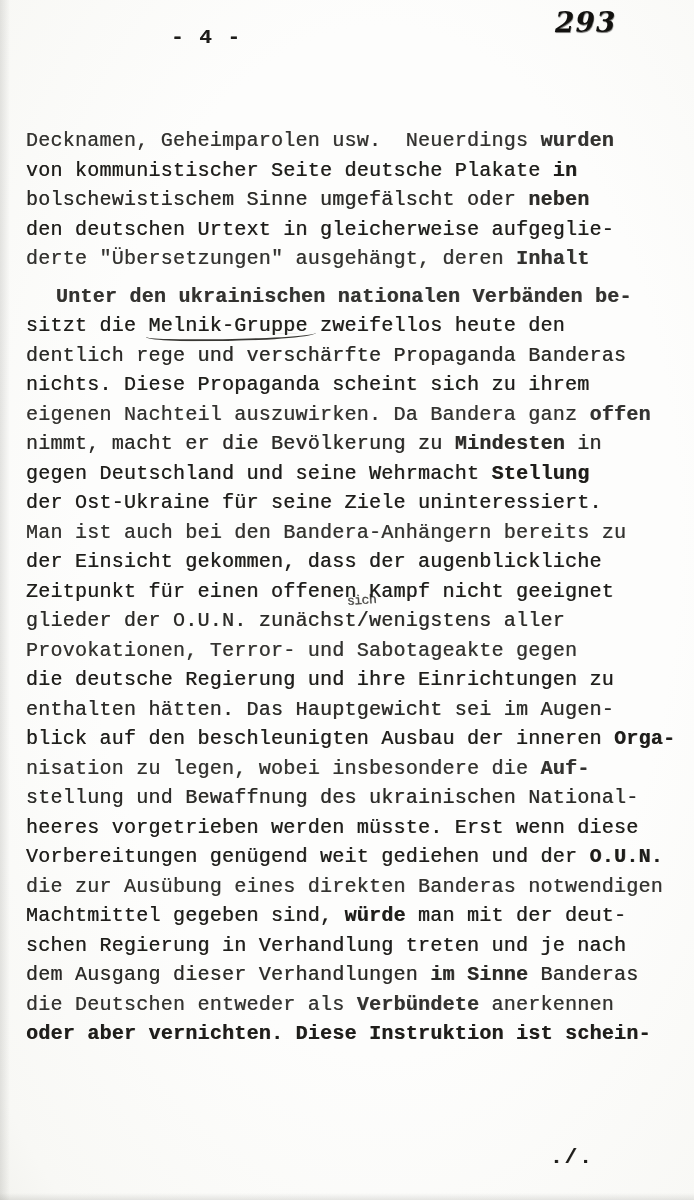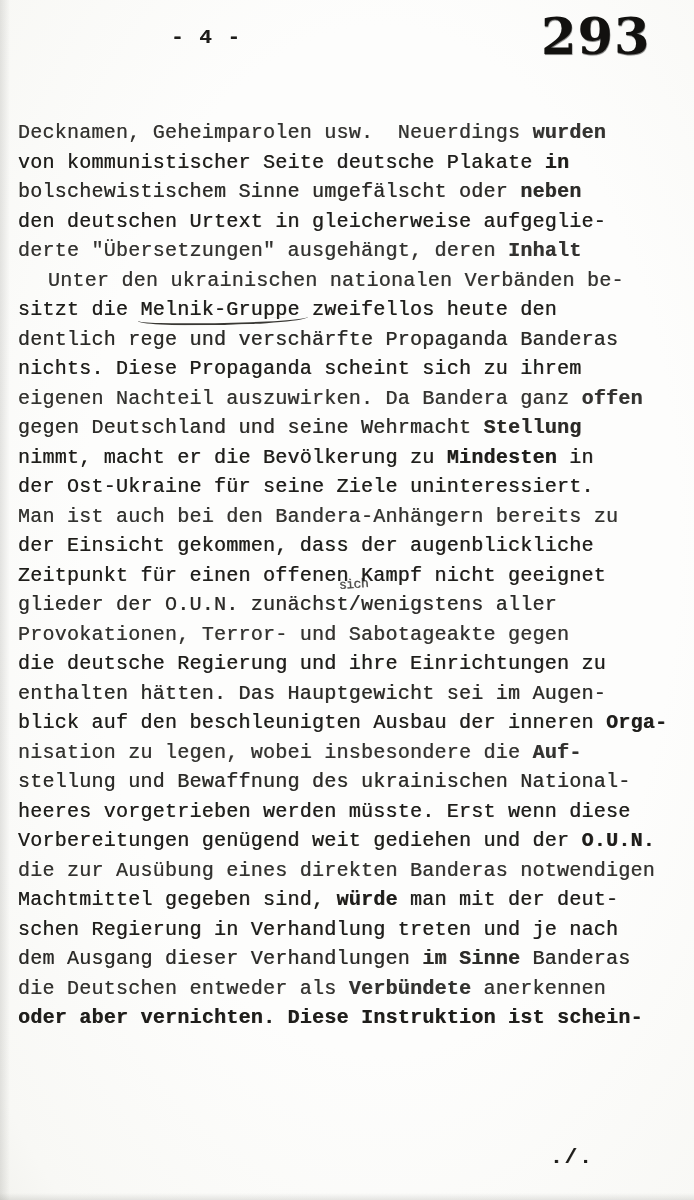--- a/index.html
+++ b/index.html
@@ -22,32 +22,33 @@
     position:absolute;left:0;bottom:0;width:100%;height:7px;
     background:linear-gradient(to top, rgba(110,110,104,0.16), rgba(110,110,104,0));
     pointer-events:none;
   }
   .page-marker{
     position:absolute;left:171px;top:26px;
     font-size:21px;font-weight:bold;letter-spacing:1.5px;
     text-shadow:0.4px 0.3px 0.5px rgba(25,24,20,0.6);
   }
   .page-stamp{
-    position:absolute;left:541px;top:6px;
+    position:absolute;left:555px;top:6px;
     font-family:"DejaVu Serif","Liberation Serif",serif;
-    font-weight:700;font-size:51px;letter-spacing:1px;
+    font-weight:700;font-size:28px;letter-spacing:1px;
     color:var(--stamp,#12110f);
     text-shadow:0.6px 0.5px 0.7px rgba(15,14,12,0.55);
+    font-style:italic;
   }
   .doc-body{
     position:absolute;left:18px;top:118px;width:664px;
     font-size:20px;line-height:29.5px;letter-spacing:0.25px;
   }
-  .para{margin:0;padding:0;}
-  .para.indent .line:first-child{text-indent:30px;}
+  .para{margin:8px;padding:0;}
+  .para.indent .line:first-child{text-indent:30px;font-weight:bold;}
   .line{
     white-space:pre;height:29.5px;
     text-shadow:0.35px 0.3px 0.5px rgba(28,27,22,0.55), -0.25px -0.2px 0.45px rgba(28,27,22,0.3);
   }
   
   .line:nth-child(3n){opacity:0.94;}
   .line:nth-child(4n+1){opacity:0.90;}
   .seg-b{font-weight:bold;text-shadow:0.5px 0.4px 0.6px rgba(20,19,16,0.65);}
   .seg-u{position:relative;text-align:right;}
   .seg-u::after{
@@ -87,22 +88,22 @@
         <div class="line">bolschewistischem Sinne umgefälscht oder <span class="seg-b">neben</span></div>
         <div class="line">den deutschen Urtext in gleicherweise aufgeglie-</div>
         <div class="line">derte "Übersetzungen" ausgehängt, deren <span class="seg-b">Inhalt</span></div>
       </div>
       <div class="para indent">
         <div class="line">Unter den ukrainischen nationalen Verbänden be-</div>
         <div class="line">sitzt die <span class="seg-u">Melnik-Gruppe</span> zweifellos heute den</div>
         <div class="line">dentlich rege und verschärfte Propaganda Banderas</div>
         <div class="line">nichts. Diese Propaganda scheint sich zu ihrem</div>
         <div class="line">eigenen Nachteil auszuwirken. Da Bandera ganz <span class="seg-b">offen</span></div>
+        <div class="line">nimmt, macht er die Bevölkerung zu <span class="seg-b">Mindesten</span> in</div>
         <div class="line">gegen Deutschland und seine Wehrmacht <span class="seg-b">Stellung</span></div>
-        <div class="line">nimmt, macht er die Bevölkerung zu <span class="seg-b">Mindesten</span> in</div>
         <div class="line">der Ost-Ukraine für seine Ziele uninteressiert.</div>
         <div class="line">Man ist auch bei den Bandera-Anhängern bereits zu</div>
         <div class="line">der Einsicht gekommen, dass der augenblickliche</div>
         <div class="line">Zeitpunkt für einen offenen Kampf nicht geeignet</div>
         <div class="line">glieder der O.U.N. zunächst<span class="ins">/<span class="ins-text">sich</span></span>wenigstens aller</div>
         <div class="line">Provokationen, Terror- und Sabotageakte gegen</div>
         <div class="line">die deutsche Regierung und ihre Einrichtungen zu</div>
         <div class="line">enthalten hätten. Das Hauptgewicht sei im Augen-</div>
         <div class="line">blick auf den beschleunigten Ausbau der inneren <span class="seg-b">Orga-</span></div>
         <div class="line">nisation zu legen, wobei insbesondere die <span class="seg-b">Auf-</span></div>

